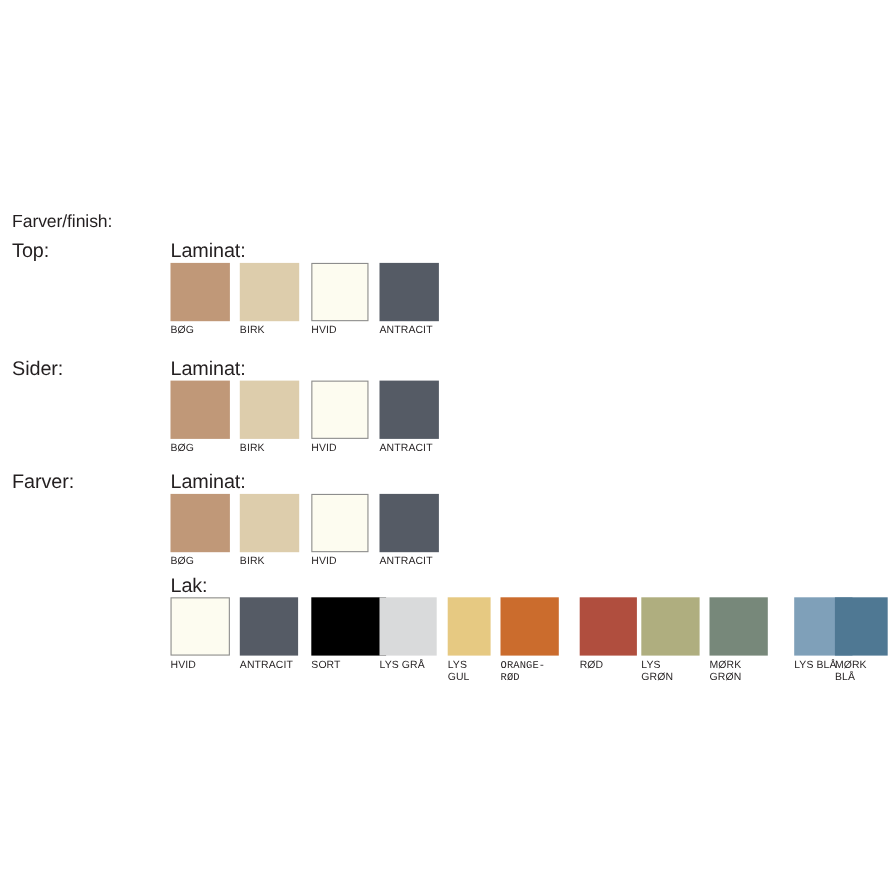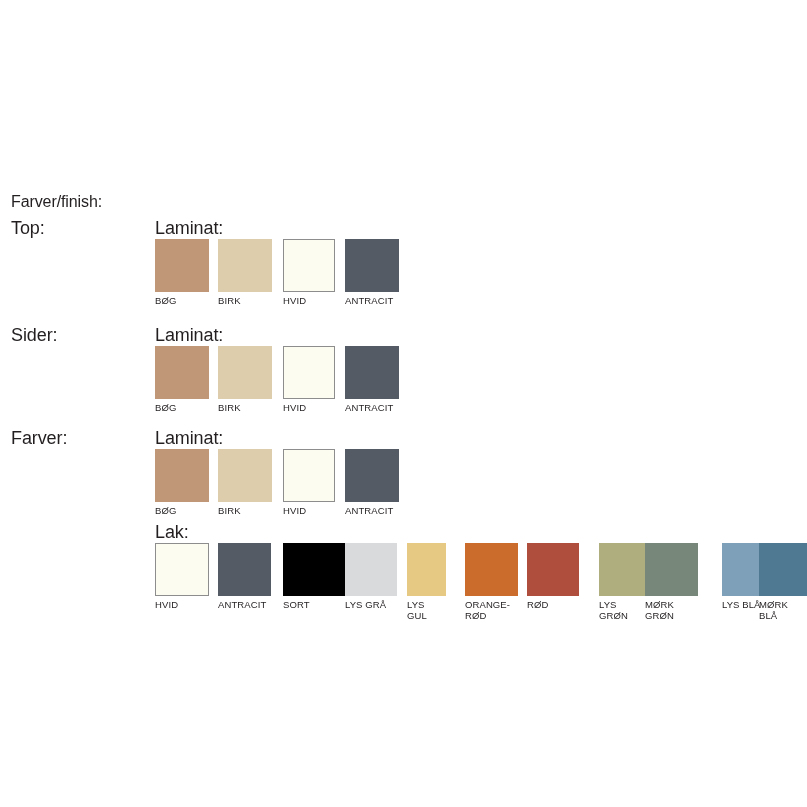--- a/index.html
+++ b/index.html
@@ -194,30 +194,30 @@
               <span class="swatch-name">SORT</span>
             </div>
             <div class="swatch-cell" style="left: 190px; width: 52px;">
               <span class="swatch-chip" style="background: rgb(217, 218, 219);"></span>
               <span class="swatch-name">LYS GRÅ</span>
             </div>
             <div class="swatch-cell" style="left: 252px; width: 39px;">
               <span class="swatch-chip" style="background: rgb(230, 201, 130);"></span>
               <span class="swatch-name">LYS GUL</span>
             </div>
-            <div class="swatch-cell" style="left: 310px; width: 53px;">
+            <div class="swatch-cell" style="left: 300px; width: 53px; font-family: Liberation Mono, monospace;">
               <span class="swatch-chip" style="background: rgb(203, 108, 45);"></span>
               <span class="swatch-name">ORANGE-
 RØD</span>
             </div>
             <div class="swatch-cell" style="left: 372px; width: 52px;">
               <span class="swatch-chip" style="background: rgb(176, 78, 62);"></span>
               <span class="swatch-name">RØD</span>
             </div>
-            <div class="swatch-cell" style="left: 444px; width: 53px;">
+            <div class="swatch-cell" style="left: 428px; width: 53px;">
               <span class="swatch-chip" style="background: rgb(175, 174, 127);"></span>
               <span class="swatch-name">LYS
 GRØN</span>
             </div>
             <div class="swatch-cell" style="left: 490px; width: 53px;">
               <span class="swatch-chip" style="background: rgb(119, 136, 122);"></span>
               <span class="swatch-name">MØRK
 GRØN</span>
             </div>
             <div class="swatch-cell" style="left: 547px; width: 53px; padding-left: 20px;">

